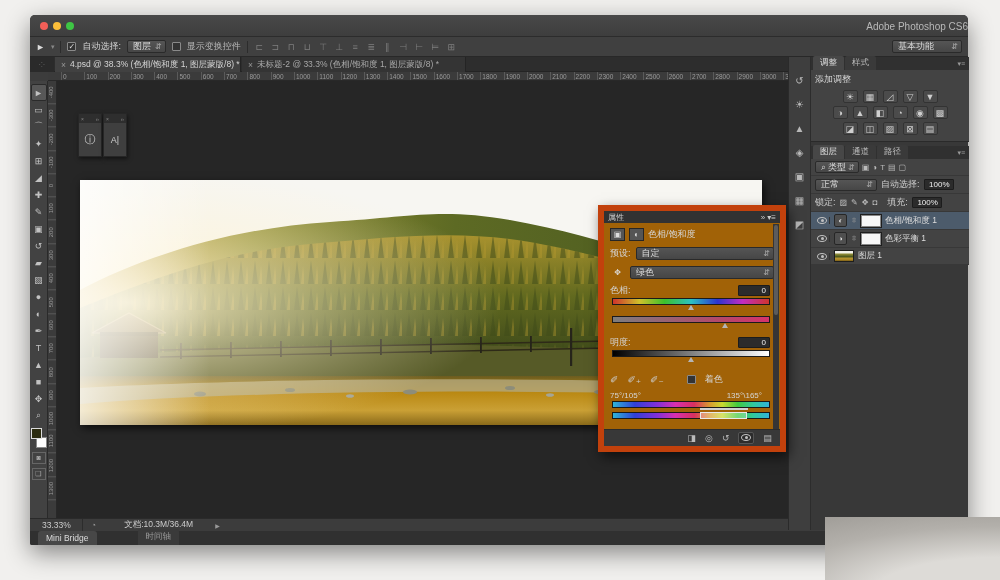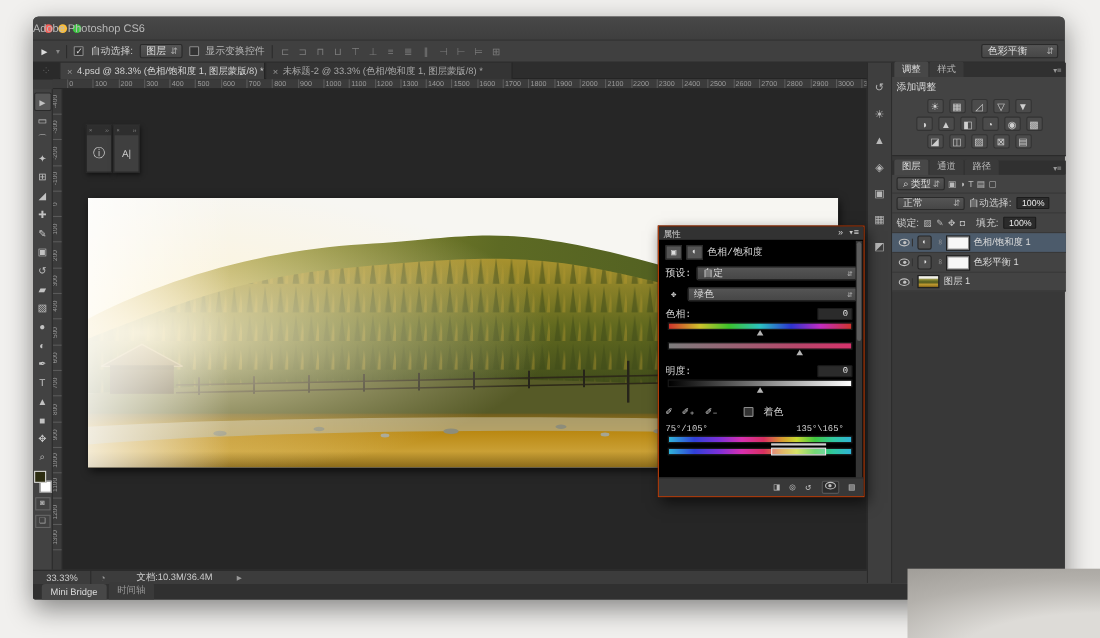--- a/index.html
+++ b/index.html
@@ -2,21 +2,21 @@
 <html><head>
 <meta charset="utf-8">
 <style>
   * { margin:0; padding:0; box-sizing:border-box; }
   html,body { width:1000px; height:580px; background:#f1f0ee; font-family:"Liberation Sans",sans-serif; overflow:hidden; }
   #window { position:absolute; left:30px; top:15px; width:938px; height:530px; background:#3c3c3c; border-radius:5px 5px 2px 2px; box-shadow:0 8px 24px rgba(0,0,0,.45); font-size:9px; color:#cfcfcf; }
 
   
   #titlebar { position:absolute; left:0; top:0; width:100%; height:22px; background:linear-gradient(#484848,#3e3e3e); border-radius:5px 5px 0 0; border-bottom:1px solid #2c2c2c; }
   .light { position:absolute; top:7px; width:8px; height:8px; border-radius:50%; }
-  #title-text { position:absolute; width:100%; text-align:left; top:6px; font-size:10px; color:#b9b9b9; }
+  #title-text { position:absolute; width:100%; text-align:right; top:6px; font-size:10px; color:#b9b9b9; }
 
   
   #optionsbar { position:absolute; left:0; top:22px; width:100%; height:20px; background:#404040; border-bottom:1px solid #282828; display:flex; align-items:center; gap:6px; padding:0 6px; }
   .chk { width:9px; height:9px; border:1px solid #8a8a8a; border-radius:1px; display:inline-flex; align-items:center; justify-content:center; font-size:8px; color:#ddd; background:#333; }
   .sel { height:13px; background:linear-gradient(#555,#464646); border:1px solid #2a2a2a; border-radius:2px; display:inline-flex; align-items:center; padding:0 3px 0 5px; color:#ddd; gap:4px; }
   .sel .car { color:#aaa; font-size:8px; }
   .aicons { display:flex; gap:5px; color:#7d7d7d; font-size:9px; }
   .aicons span { width:11px; text-align:center; }
   .vr { width:1px; height:12px; background:#2c2c2c; }
 
@@ -46,21 +46,21 @@
   #canvas { position:absolute; left:27px; top:66px; width:731px; height:437px; background:#262626; overflow:hidden; }
   #document { position:absolute; left:23px; top:99px; width:682px; height:245px; box-shadow:2px 3px 8px rgba(0,0,0,.7); }
   #document svg { display:block; }
 
   
   .mini { position:absolute; width:24px; height:44px; background:#3f3f3f; border:1px solid #262626; box-shadow:1px 2px 4px rgba(0,0,0,.5); }
   .mini .mh { height:9px; background:#2e2e2e; color:#888; font-size:5px; display:flex; justify-content:space-between; padding:0 2px; align-items:center; }
   .mini .mb { height:33px; display:flex; align-items:center; justify-content:center; color:#cfcfcf; font-size:11px; }
 
   
-  #props { position:absolute; left:568px; top:190px; width:188px; height:247px; background:#000000; border:1px solid #c2410c; box-shadow:3px 5px 12px rgba(0,0,0,.6); z-index:6;font-family:Liberation Mono, monospace; }
+  #props { position:absolute; left:568px; top:190px; width:188px; height:247px; background:#a16207; border:6px solid #c2410c; box-shadow:3px 5px 12px rgba(0,0,0,.6); z-index:6; }
   #props-header { height:12px; background:#323232; display:flex; align-items:center; justify-content:space-between; padding:0 4px; color:#ccc; font-size:8px; }
   #props-adj-row { display:flex; align-items:center; gap:4px; padding:5px 6px 3px; }
   .pic { width:15px; height:13px; background:#555; border:1px solid #262626; display:flex; align-items:center; justify-content:center; font-size:8px; color:#ddd; }
   #props .label { color:#d5d5d5; }
   .prow { display:flex; align-items:center; gap:5px; padding:3px 6px; }
   .valbox { width:32px; height:11px; background:#2b2b2b; border:1px solid #1c1c1c; color:#eee; text-align:right; padding:0 3px; font-size:8px; line-height:10px; border-radius:1px; }
   .sliderwrap { position:relative; margin:1px 10px 6px 8px; height:12px; }
   .bar { height:7px; border:1px solid #1a1a1a; }
   .hue-grad { background:linear-gradient(90deg,#cf342c,#cfc22c 17%,#3cc22c 33%,#2cc2c2 50%,#2c34cf 67%,#c22cc2 83%,#cf342c); }
   .sat-grad { background:linear-gradient(90deg,#7d7d7d,#b5476a 70%,#d6336c); }
@@ -101,21 +101,21 @@
   .lname { font-size:8.5px; color:#ddd; white-space:nowrap; }
   .lrow.selected { background:#4c5b6b; }
   .eyecell { width:15px; border-right:1px solid #333; display:flex; justify-content:center; }
 
   
   #statusbar { position:absolute; left:0; top:503px; width:758px; height:13px; background:#3c3c3c; border-top:1px solid #2a2a2a; display:flex; align-items:center; font-size:8.5px; color:#ccc; }
   
   #bottombar { position:absolute; left:0; top:516px; width:100%; height:14px; background:#303030; border-radius:0 0 2px 2px; display:flex; align-items:flex-end; padding-left:8px; gap:2px; }
   .btab { padding:2px 8px; font-size:8.5px; border-radius:3px 3px 0 0; }
   .btab.active { background:#474747; color:#ddd; }
-  .btab.inactive { background:#3a3a3a; color:#999; }
+  .btab.inactive { background:#3a3a3a; color:#999;margin-left:39px; }
 
   
   #corner-box { position:absolute; left:825px; top:517px; width:175px; height:63px; background:radial-gradient(ellipse 180% 140% at 100% 120%, #dddbd7 40%, #b3b0ab 75%, #a29f9a 100%); z-index:10; }
 </style>
 </head>
 <body>
 
 <div id="window">
 
   <div id="titlebar">
@@ -148,21 +148,21 @@
         <span>⊥</span>
         <span>≡</span>
         <span>≣</span>
         <span>∥</span>
         <span>⊣</span>
         <span>⊢</span>
         <span>⊨</span>
         <span>⊞</span>
       </span>
     <span class="sel" style="margin-left:auto;width:70px;justify-content:space-between">
-      <span>色彩平衡</span>
+      <span>基本功能</span>
         <span class="car">⇵</span>
     </span>
   </div>
 
   <div id="tabbar">
     <div id="tab-grip">⁘</div>
     <div class="doctab" style="left:25px;width:186px;background:#414141;color:#d5d5d5;border-right:1px solid #242424">
       <span class="x">×</span>
       <span>4.psd @ 38.3% (色相/饱和度 1, 图层蒙版/8) *</span>
     </div>

